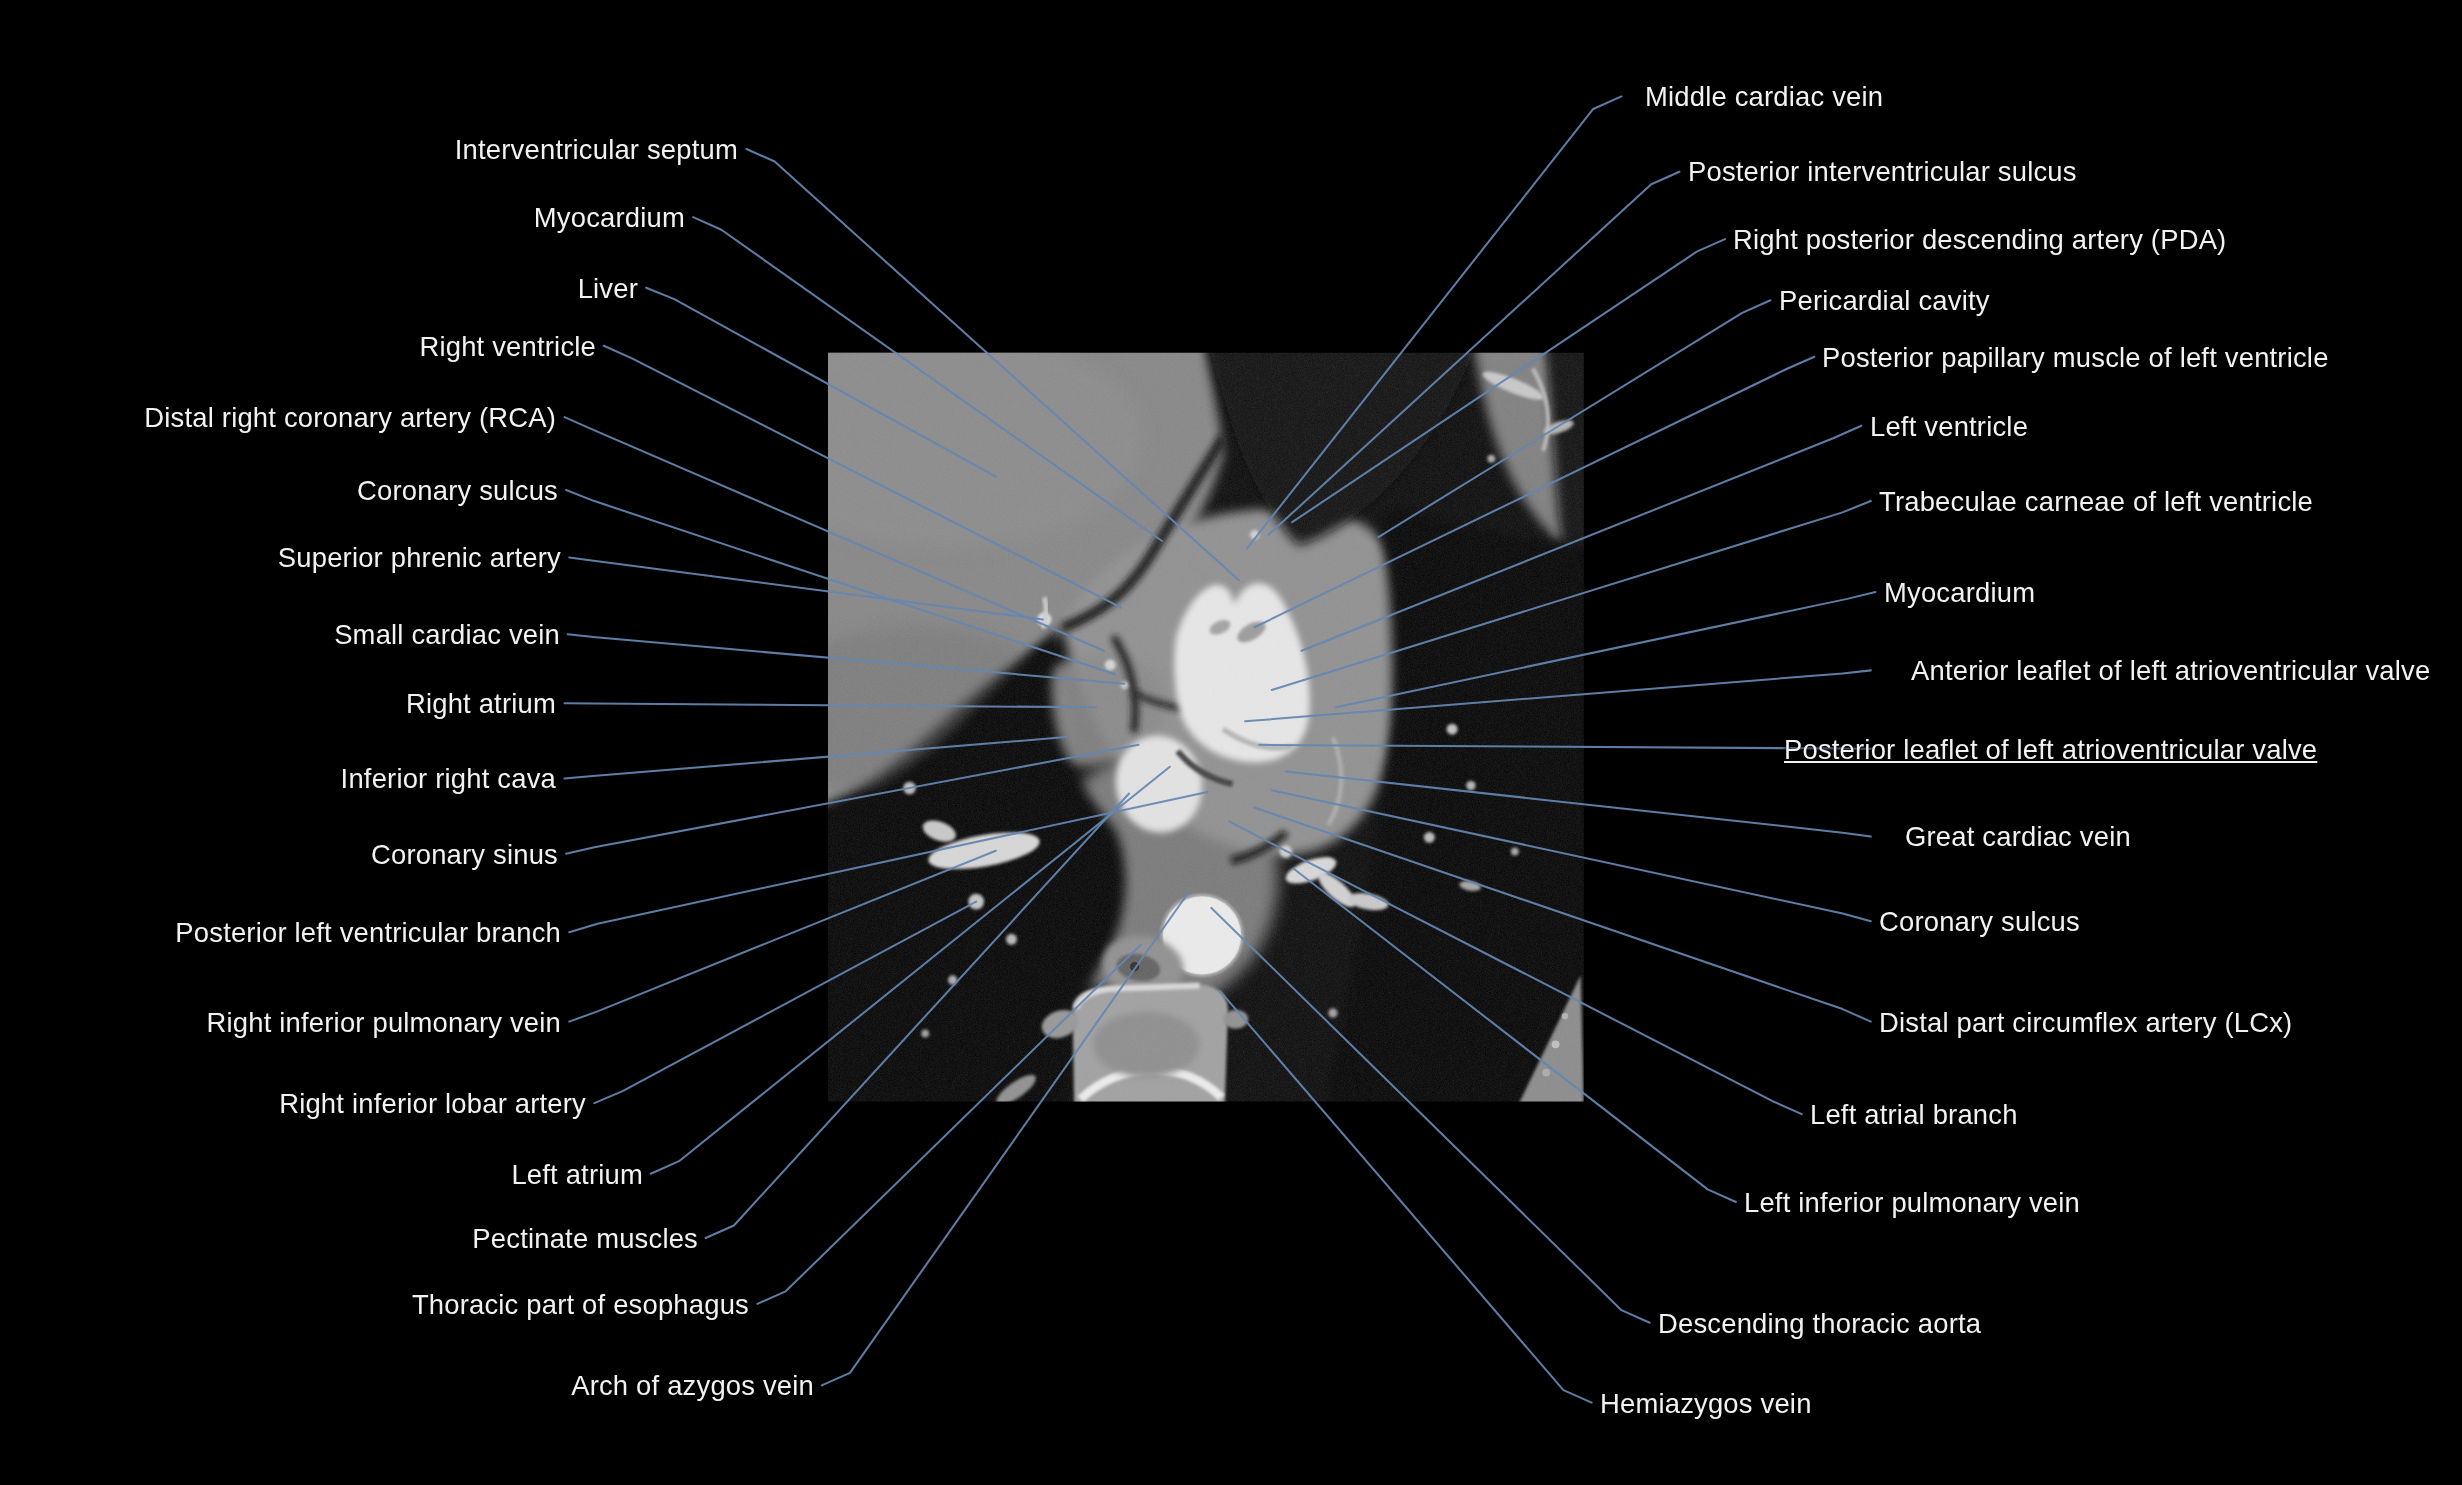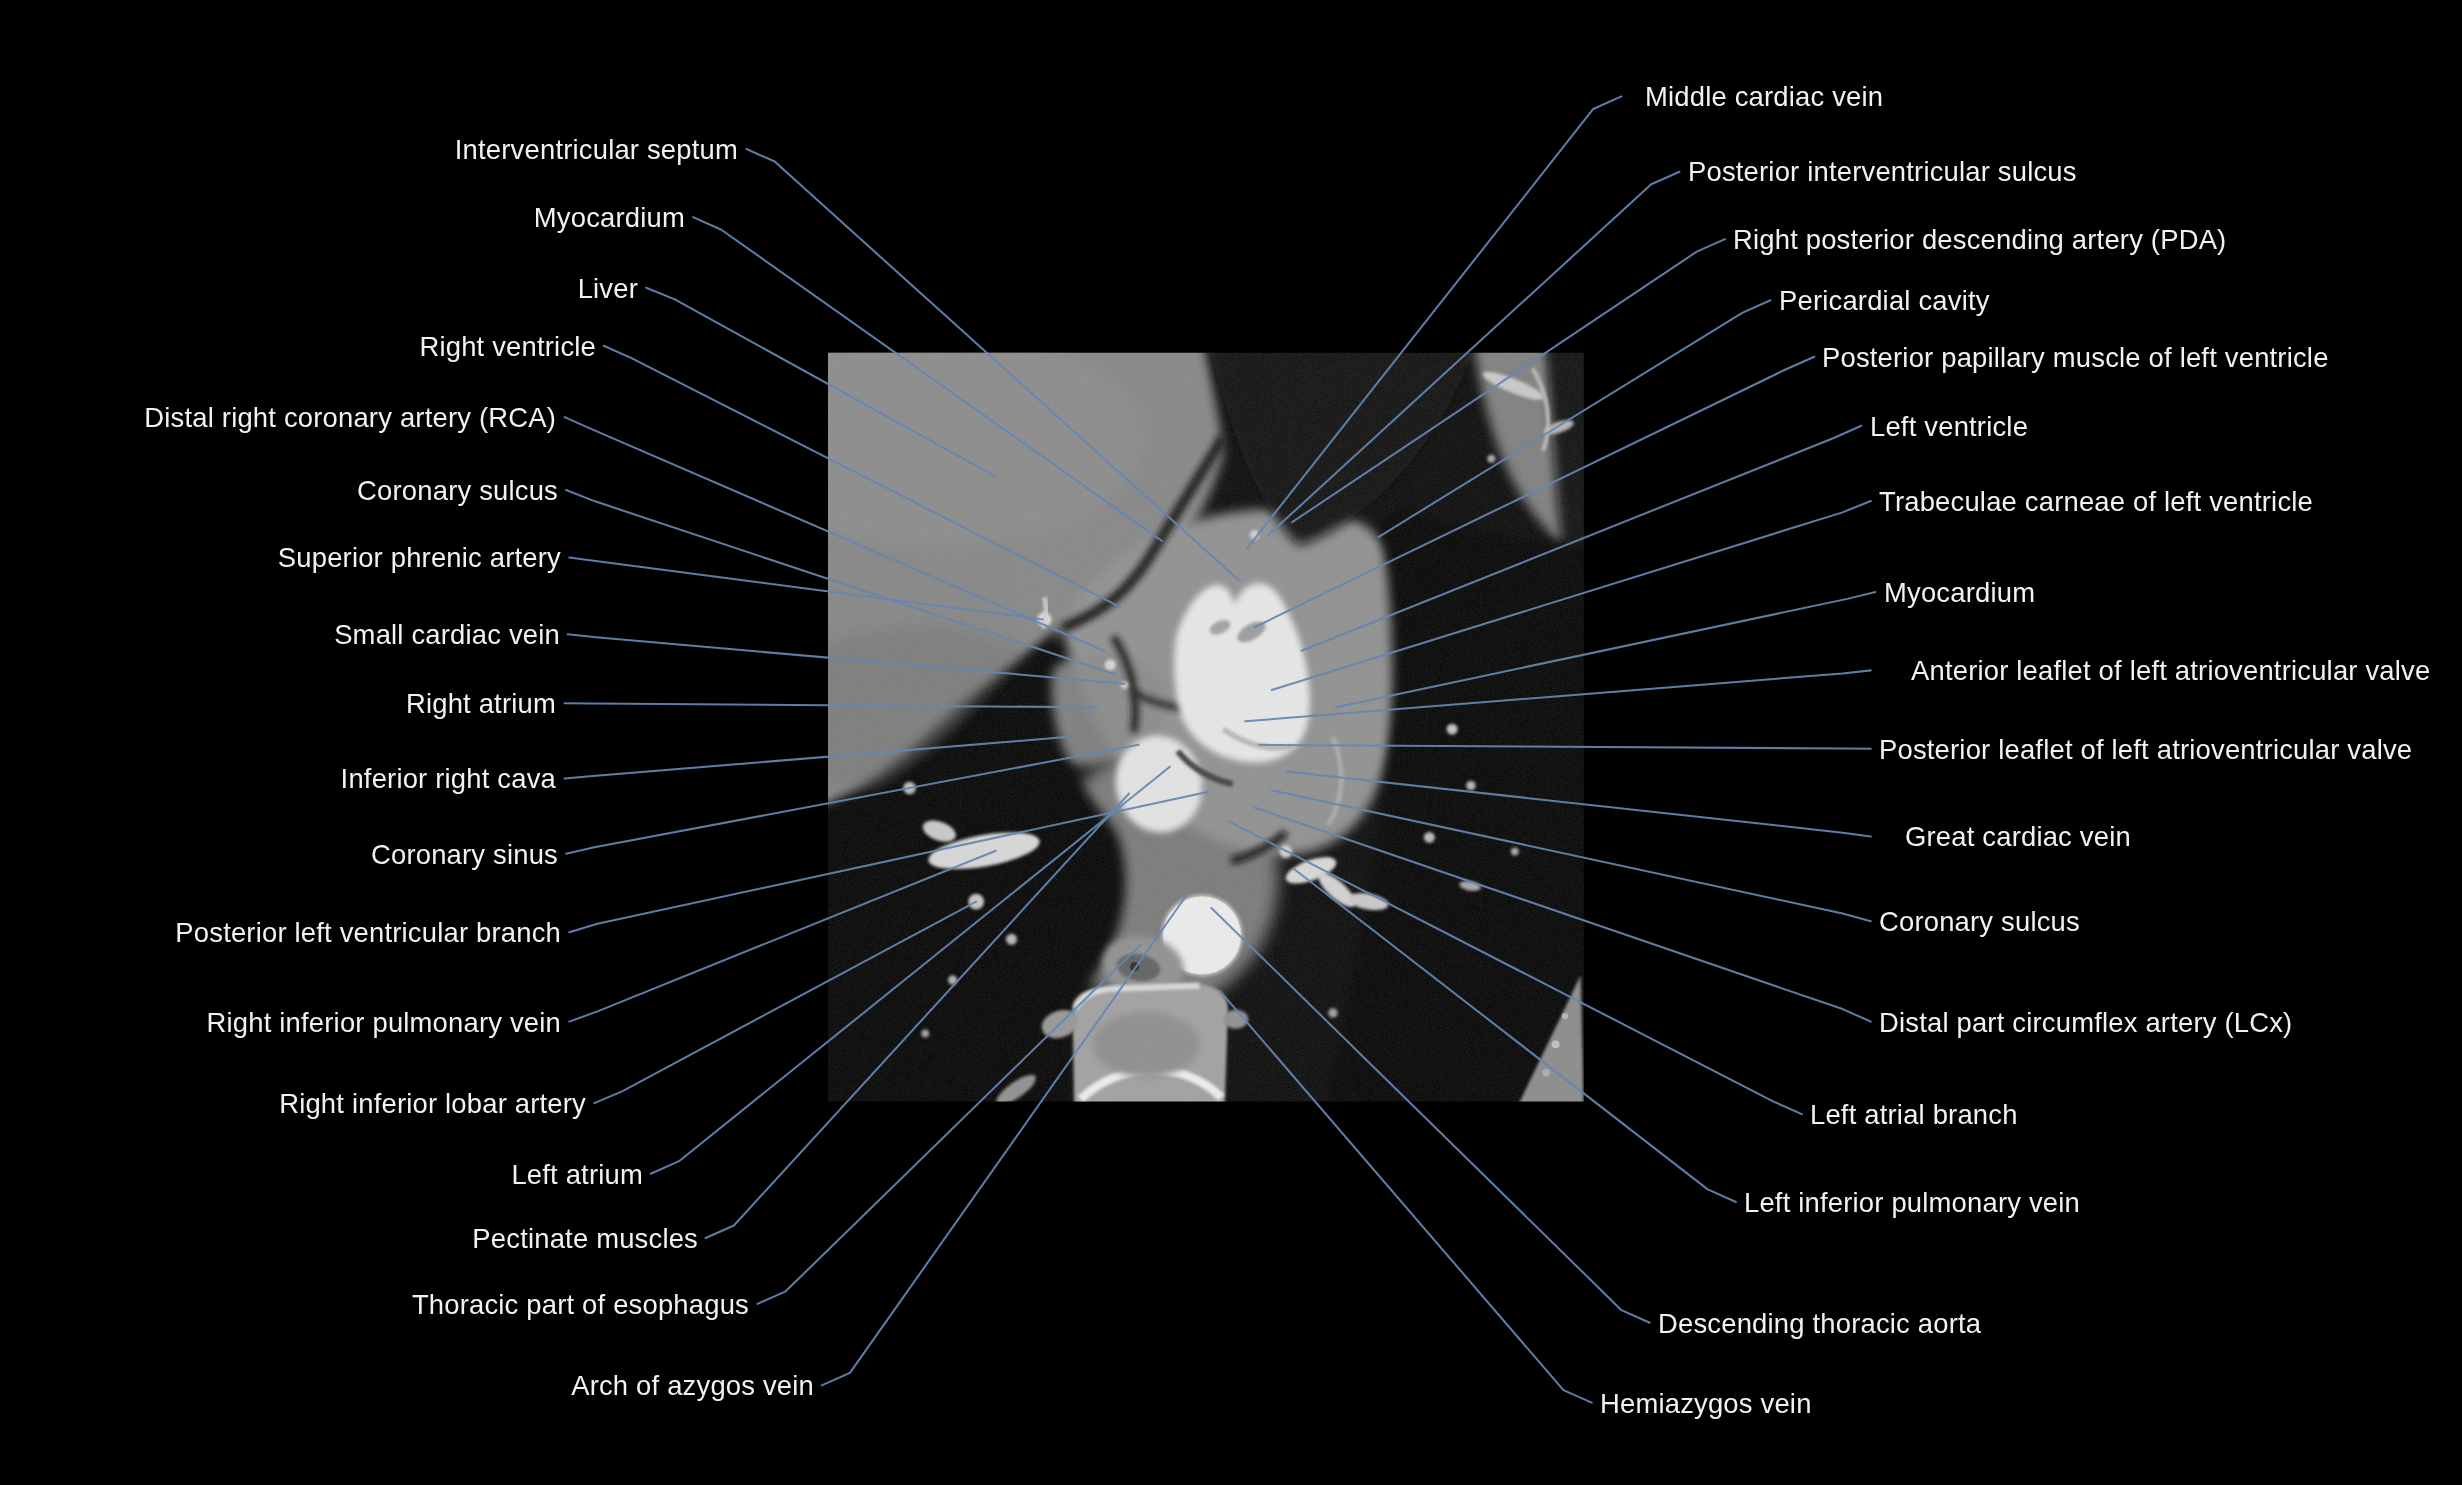--- a/index.html
+++ b/index.html
@@ -214,21 +214,21 @@
       <div class="label left" style="right: 1648px; top: 1368px;">Arch of azygos vein</div>
       <div class="label right" style="left: 1630px; top: 79px; margin-left: 15px;">Middle cardiac vein</div>
       <div class="label right" style="left: 1688px; top: 154px;">Posterior interventricular sulcus</div>
       <div class="label right" style="left: 1733px; top: 222px;">Right posterior descending artery (PDA)</div>
       <div class="label right" style="left: 1779px; top: 283px;">Pericardial cavity</div>
       <div class="label right" style="left: 1822px; top: 340px;">Posterior papillary muscle of left ventricle</div>
       <div class="label right" style="left: 1870px; top: 409px;">Left ventricle</div>
       <div class="label right" style="left: 1879px; top: 484px;">Trabeculae carneae of left ventricle</div>
       <div class="label right" style="left: 1884px; top: 575px;">Myocardium</div>
       <div class="label right" style="left: 1879px; top: 653px; margin-left: 32px;">Anterior leaflet of left atrioventricular valve</div>
-      <div class="label right" style="left: 1879px; top: 732px;">Posterior leaflet of left atrioventricular valve</div>
+      <div class="label right" style="left: 1784px; top: 732px; text-decoration: underline;">Posterior leaflet of left atrioventricular valve</div>
       <div class="label right" style="left: 1879px; top: 819px; margin-left: 26px;">Great cardiac vein</div>
       <div class="label right" style="left: 1879px; top: 904px;">Coronary sulcus</div>
       <div class="label right" style="left: 1879px; top: 1005px;">Distal part circumflex artery (LCx)</div>
       <div class="label right" style="left: 1810px; top: 1097px;">Left atrial branch</div>
       <div class="label right" style="left: 1744px; top: 1185px;">Left inferior pulmonary vein</div>
       <div class="label right" style="left: 1658px; top: 1306px;">Descending thoracic aorta</div>
       <div class="label right" style="left: 1600px; top: 1386px;">Hemiazygos vein</div>
     </div>
 
 </div>

